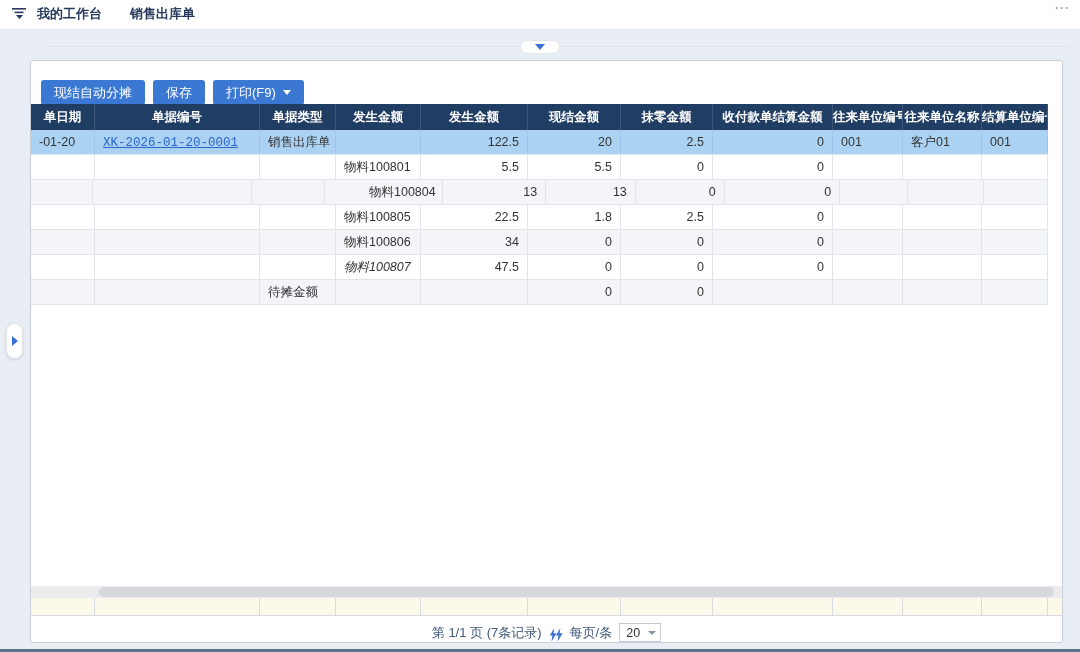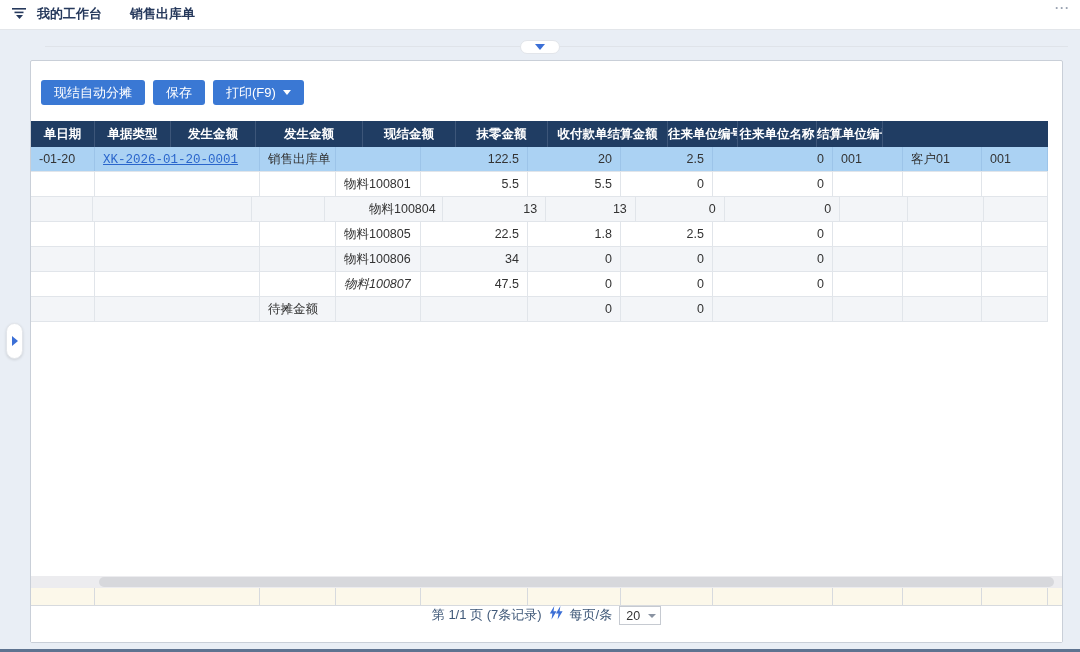--- a/index.html
+++ b/index.html
@@ -40,21 +40,21 @@
     background:#fff; border:1px solid #e2e5ea; border-radius:9px;
     box-shadow:0 1px 3px rgba(0,0,0,.12);
     display:flex; align-items:center; justify-content:center; cursor:pointer;
   }
   
   .panel {
     position:absolute; left:30px; top:60px; width:1033px; height:583px;
     background:#fff; border:1px solid #c9cfd8; border-radius:2px;
     display:flex; flex-direction:column;
   }
-  .toolbar { height:60px; padding:19px 0 0 10px; display:flex; gap:8px; }
+  .toolbar { height:43px; padding:19px 0 0 10px; display:flex; gap:8px; }
   .btn {
     background:#3a78d4; color:#fff; border:none; border-radius:3px;
     height:25px; padding:0 13px; font-size:13px; cursor:pointer;
     font-family:inherit; display:flex; align-items:center; gap:7px;
   }
   .btn .caret { width:0; height:0; border-left:4px solid transparent; border-right:4px solid transparent; border-top:5px solid #fff; }
   
   .grid { width:1017px; }
   .thead { display:flex; height:26px; background:#203d63; }
   .hcell {
@@ -71,21 +71,21 @@
   }
   .trow.selected .tcell { border-right-color:#9cc4e9; border-bottom:1px; }
   .tcell a { color:#2a66cc; text-decoration:underline;font-family:Liberation Mono, monospace; }
   .filler { flex:1; background:#fff; }
   
   .hscroll { height:12px; background:#ececef; position:relative; }
   .hscroll .thumb { position:absolute; top:1px; left:68px; width:955px; height:10px; background:#d7d8dc; border-radius:5px; cursor:grab; }
   .summary-row { display:flex; height:18px; background:#fcf8ea; border-bottom:1px solid #d7dade; }
   .scell { border-right:1px solid #d7dade; height:100%; }
   .pagefoot {
-    height:36px; background:#fff; display:flex; align-items:flex-start; justify-content:center;
+    height:26px; background:#fff; display:flex; align-items:flex-end; justify-content:center;
     gap:7px; color:#3f5878; font-size:13px;
   }
   .refresh-icon { cursor:pointer; display:flex; }
   .pagesize {
     display:flex; align-items:center; justify-content:space-between;
     width:42px; height:19px; border:1px solid #c6cad1; background:#fff;
     padding:0 4px 0 6px; color:#333; cursor:pointer; font-size:12.5px;
   }
   .pagesize .sm-caret { width:0; height:0; border-left:4px solid transparent; border-right:4px solid transparent; border-top:4px solid #8a93a2; }
   .bottom-strip { position:absolute; bottom:0; left:0; right:0; height:3px; background:#5e7390; }
@@ -128,20 +128,21 @@
     </button>
     <button class="btn">
       <span>打印(F9)</span>
       <span class="caret"></span>
     </button>
   </div>
 
   <div class="grid">
     <div class="thead">
         <div class="hcell" style="width: 64px;">单日期</div>
+        <div class="hcell" style="width: 165px;">单据编号</div>
         <div class="hcell" style="width: 76px;">单据类型</div>
         <div class="hcell" style="width: 85px;">发生金额</div>
         <div class="hcell" style="width: 107px;">发生金额</div>
         <div class="hcell" style="width: 93px;">现结金额</div>
         <div class="hcell" style="width: 92px;">抹零金额</div>
         <div class="hcell" style="width: 120px;">收付款单结算金额</div>
         <div class="hcell" style="width: 70px;">往来单位编号</div>
         <div class="hcell" style="width: 79px;">往来单位名称</div>
         <div class="hcell" style="width: 66px;">结算单位编号</div>
       </div>

